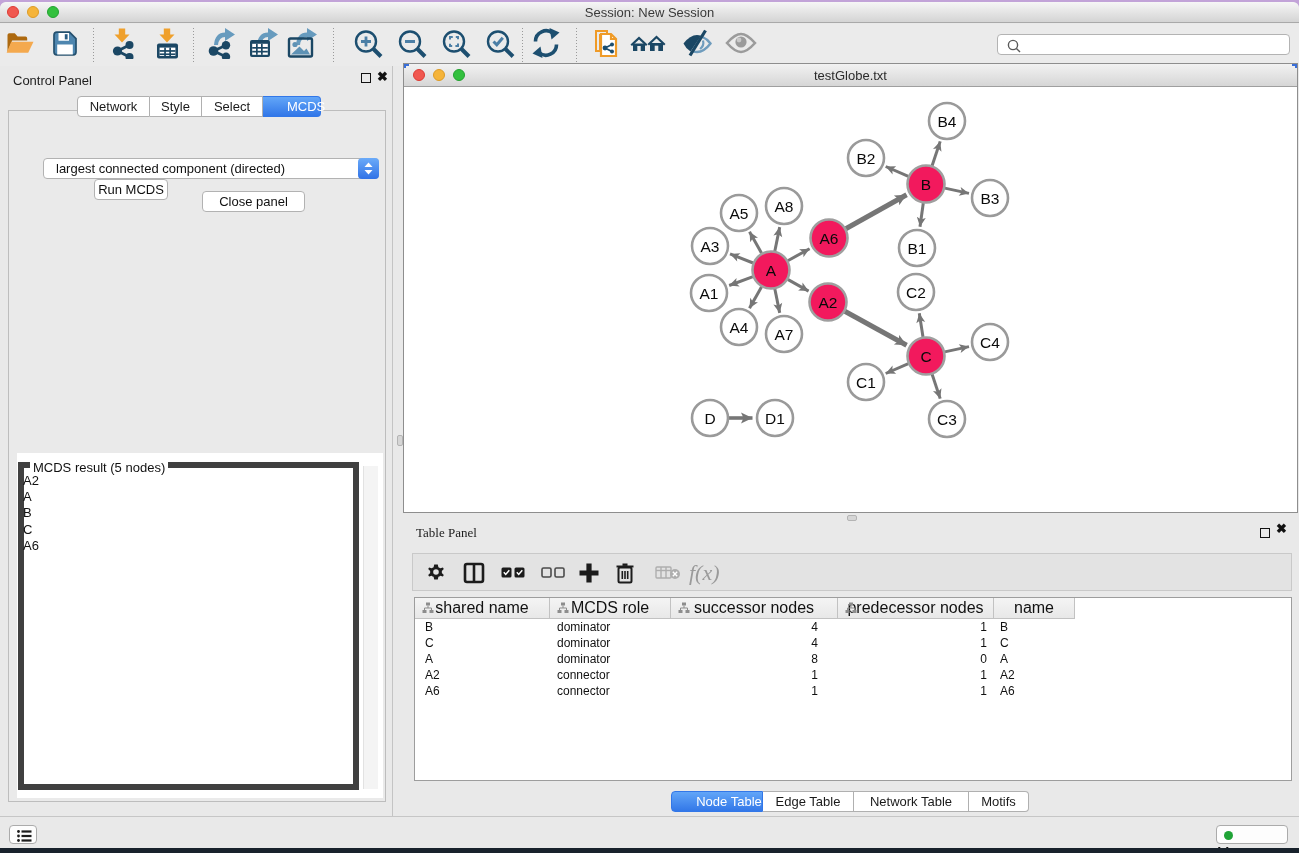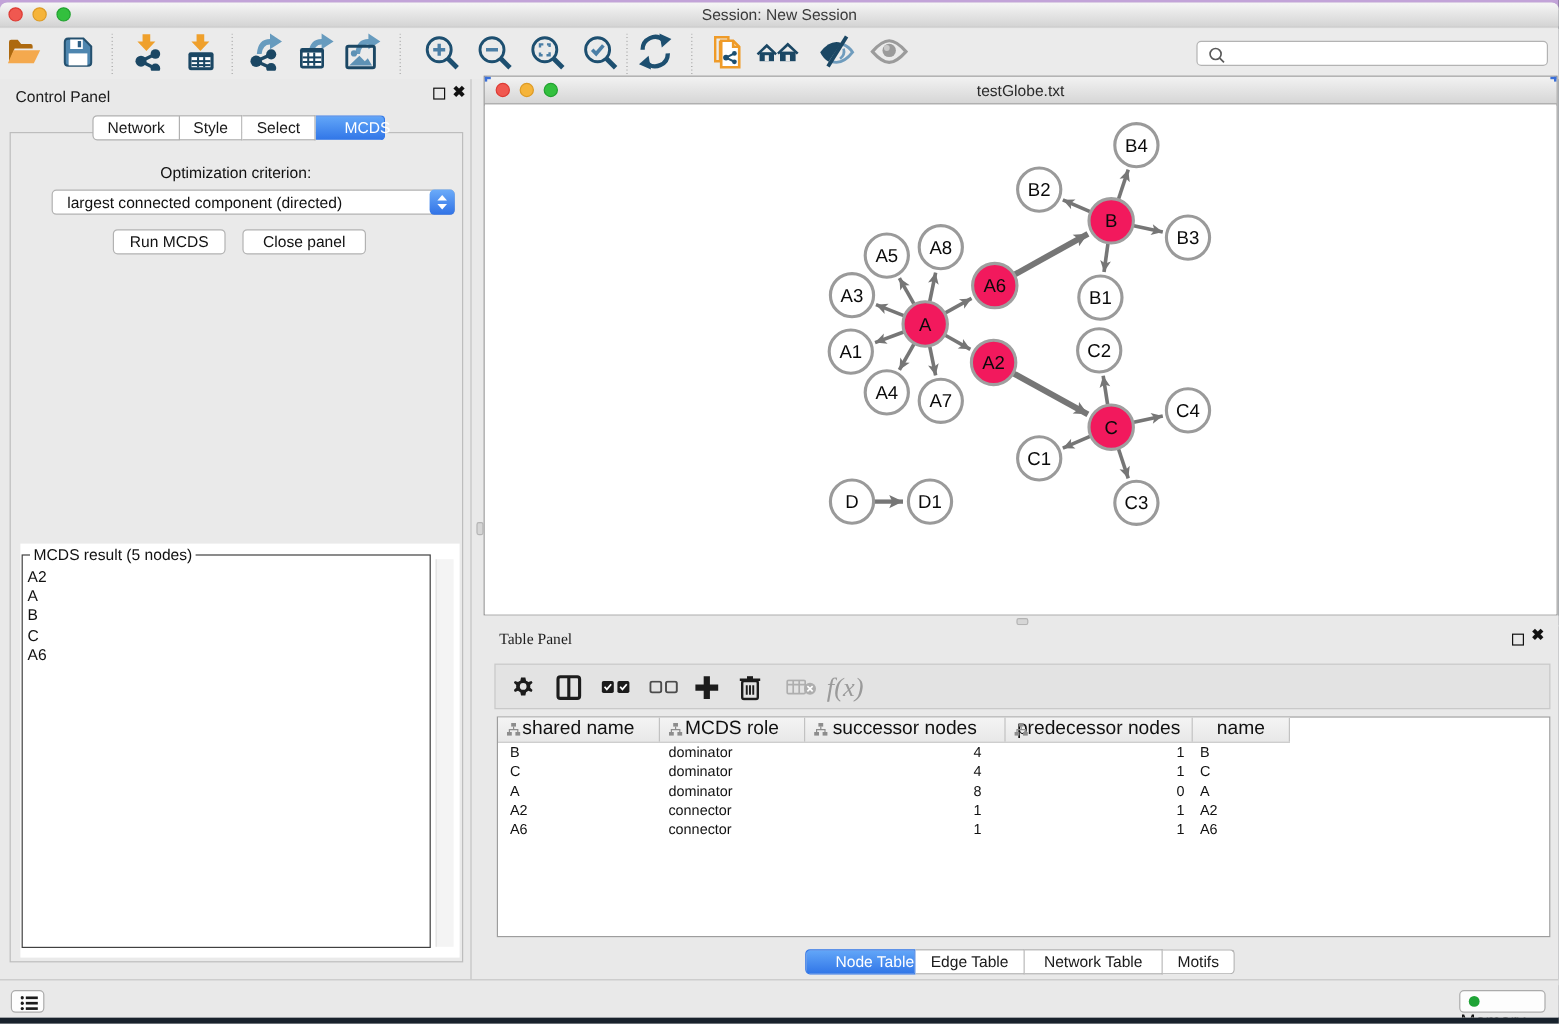--- a/index.html
+++ b/index.html
@@ -29,21 +29,21 @@
 .tabs .tab { background:#fff; border:1px solid #b0b0b0; border-left:none; color:#1a1a1a; text-align:center; line-height:19px; }
 .tabs .tab:first-child { border-left:1px solid #b0b0b0; border-radius:4px 0 0 4px; }
 .tabs .tab:last-child { border-radius:0 4px 4px 0; }
 .tabs .tab.sel { background:linear-gradient(#62a6f8,#3277e8); border-color:#3277e8; color:#fff;padding-left:24px; }
 #cp-tabs { left:77px; top:30px; }
 #opt-label { position:absolute; left:0; top:70px; width:393px; text-align:center; font-size:13px; color:#111; }
 #dropdown { position:absolute; left:43px; top:92px; width:336px; height:21px; background:#fff; border:1px solid #b2b2b2; border-radius:4px; font-size:13px; color:#111; line-height:19px; padding-left:12px; }
 #dropdown .step { position:absolute; right:-1px; top:-1px; width:21px; height:21px; border-radius:4px; background:linear-gradient(#6babf9,#3072e6); }
 .btn { position:absolute; height:21px; background:#fff; border:1px solid #b2b2b2; border-radius:4px; font-size:13px; color:#111; text-align:center; line-height:19px; }
 #mcds-white { position:absolute; left:17px; top:387px; width:366px; height:345px; background:#fff; }
-#mcds-group { position:absolute; left:1px; top:9px; width:341px; height:328px; border:1px solid #404040; }
+#mcds-group { position:absolute; left:1px; top:9px; width:341px; height:328px; border:6px solid #404040; }
 #mcds-label { position:absolute; left:6px; top:-8px; background:#fff; padding:0 3px; font-size:13px; color:#111; }
 #mcds-list { position:absolute; left:6px; top:20px; font-size:13px; color:#111; line-height:16.2px; }
 #mcds-scroll { position:absolute; left:346px; top:13px; width:15px; height:323px; background:#f4f4f4; border-left:1px solid #e2e2e2; }
 
 #netwin { position:absolute; left:403px; top:61px; width:895px; height:450px; border:1px solid #8e8e8e; background:#fff; }
 #netwin .wtitle { position:absolute; left:0; top:0; width:100%; height:23px; background:linear-gradient(#f2f2f2,#d6d6d6); border-bottom:1px solid #9f9f9f; }
 #netwin .wtitle .ttext { position:absolute; top:4px; left:0; width:100%; text-align:center; font-size:13px; color:#2b2b2b; }
 #netwin .t-red { left:9px; top:5px; background:#f05850; border:1px solid #dd3b34; }
 #netwin .t-yel { left:29px; top:5px; background:#f5b43a; border:1px solid #dd9b26; }
 #netwin .t-grn { left:49px; top:5px; background:#33c03e; border:1px solid #23a231; }
@@ -200,28 +200,27 @@
     <div class="hdr">Control Panel</div>
     <div class="wbtn-sq" style="left:361px"></div>
     <div class="wbtn-x" style="left:377px">✖</div>
     <div id="cp-box"></div>
     <div class="tabs" id="cp-tabs">
       <div class="tab" style="width:73px">Network</div>
       <div class="tab" style="width:52px">Style</div>
       <div class="tab" style="width:61px">Select</div>
       <div class="tab sel" style="width:58px">MCDS</div>
     </div>
-    <div id="opt-label">Optimization criterion:</div>
     <div id="dropdown">largest connected component (directed)
       <div class="step"><svg width="21" height="21" viewBox="0 0 21 21">
             <path d="M6.5 9 L10.5 4.5 L14.5 9 Z" fill="#fff"></path>
             <path d="M6.5 12 L10.5 16.5 L14.5 12 Z" fill="#fff"></path>
           </svg></div>
     </div>
-    <div class="btn" style="left:94px; top:125px; width:94px">Run MCDS</div>
+    <div class="btn" style="left:94px; top:113px; width:74px">Run MCDS</div>
     <div class="btn" style="left:202px; top:125px; width:103px">Close panel</div>
     <div id="mcds-white">
       <div id="mcds-group">
           <div id="mcds-label">MCDS result (5 nodes)</div>
         </div>
       <div id="mcds-list">A2<br>A<br>B<br>C<br>A6</div>
       <div id="mcds-scroll"></div>
     </div>
   </div>
   <div id="netwin">

